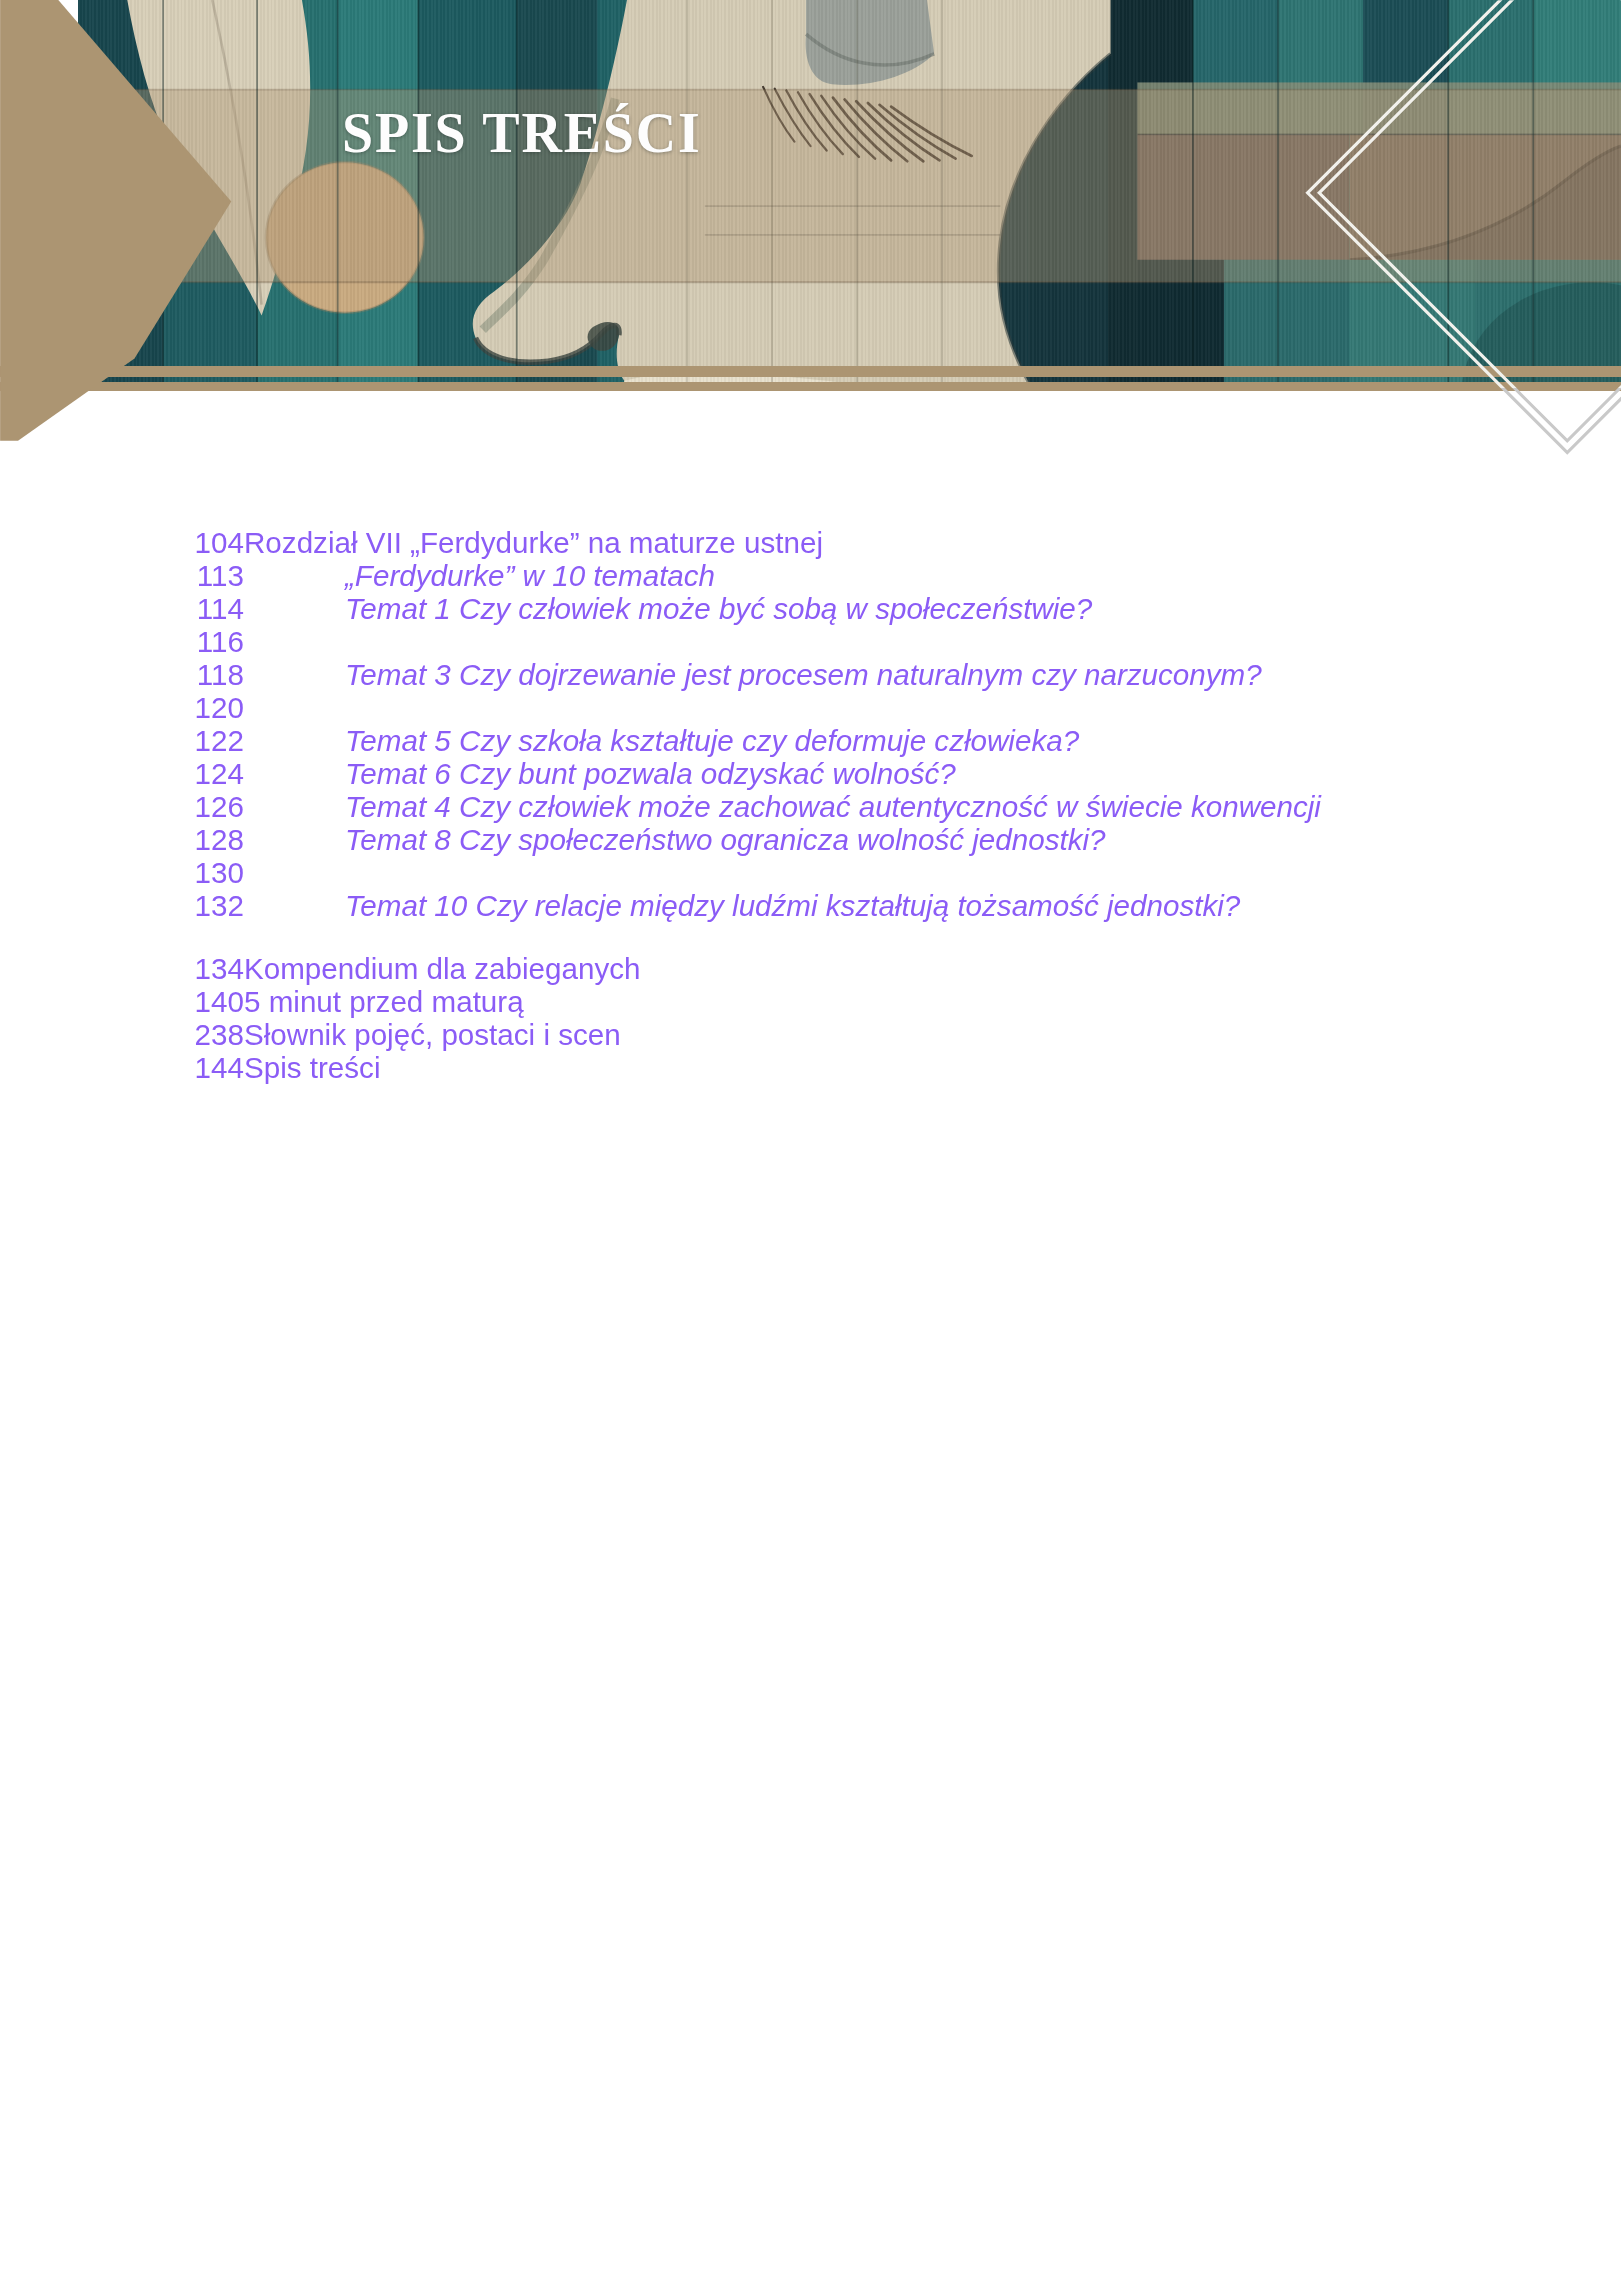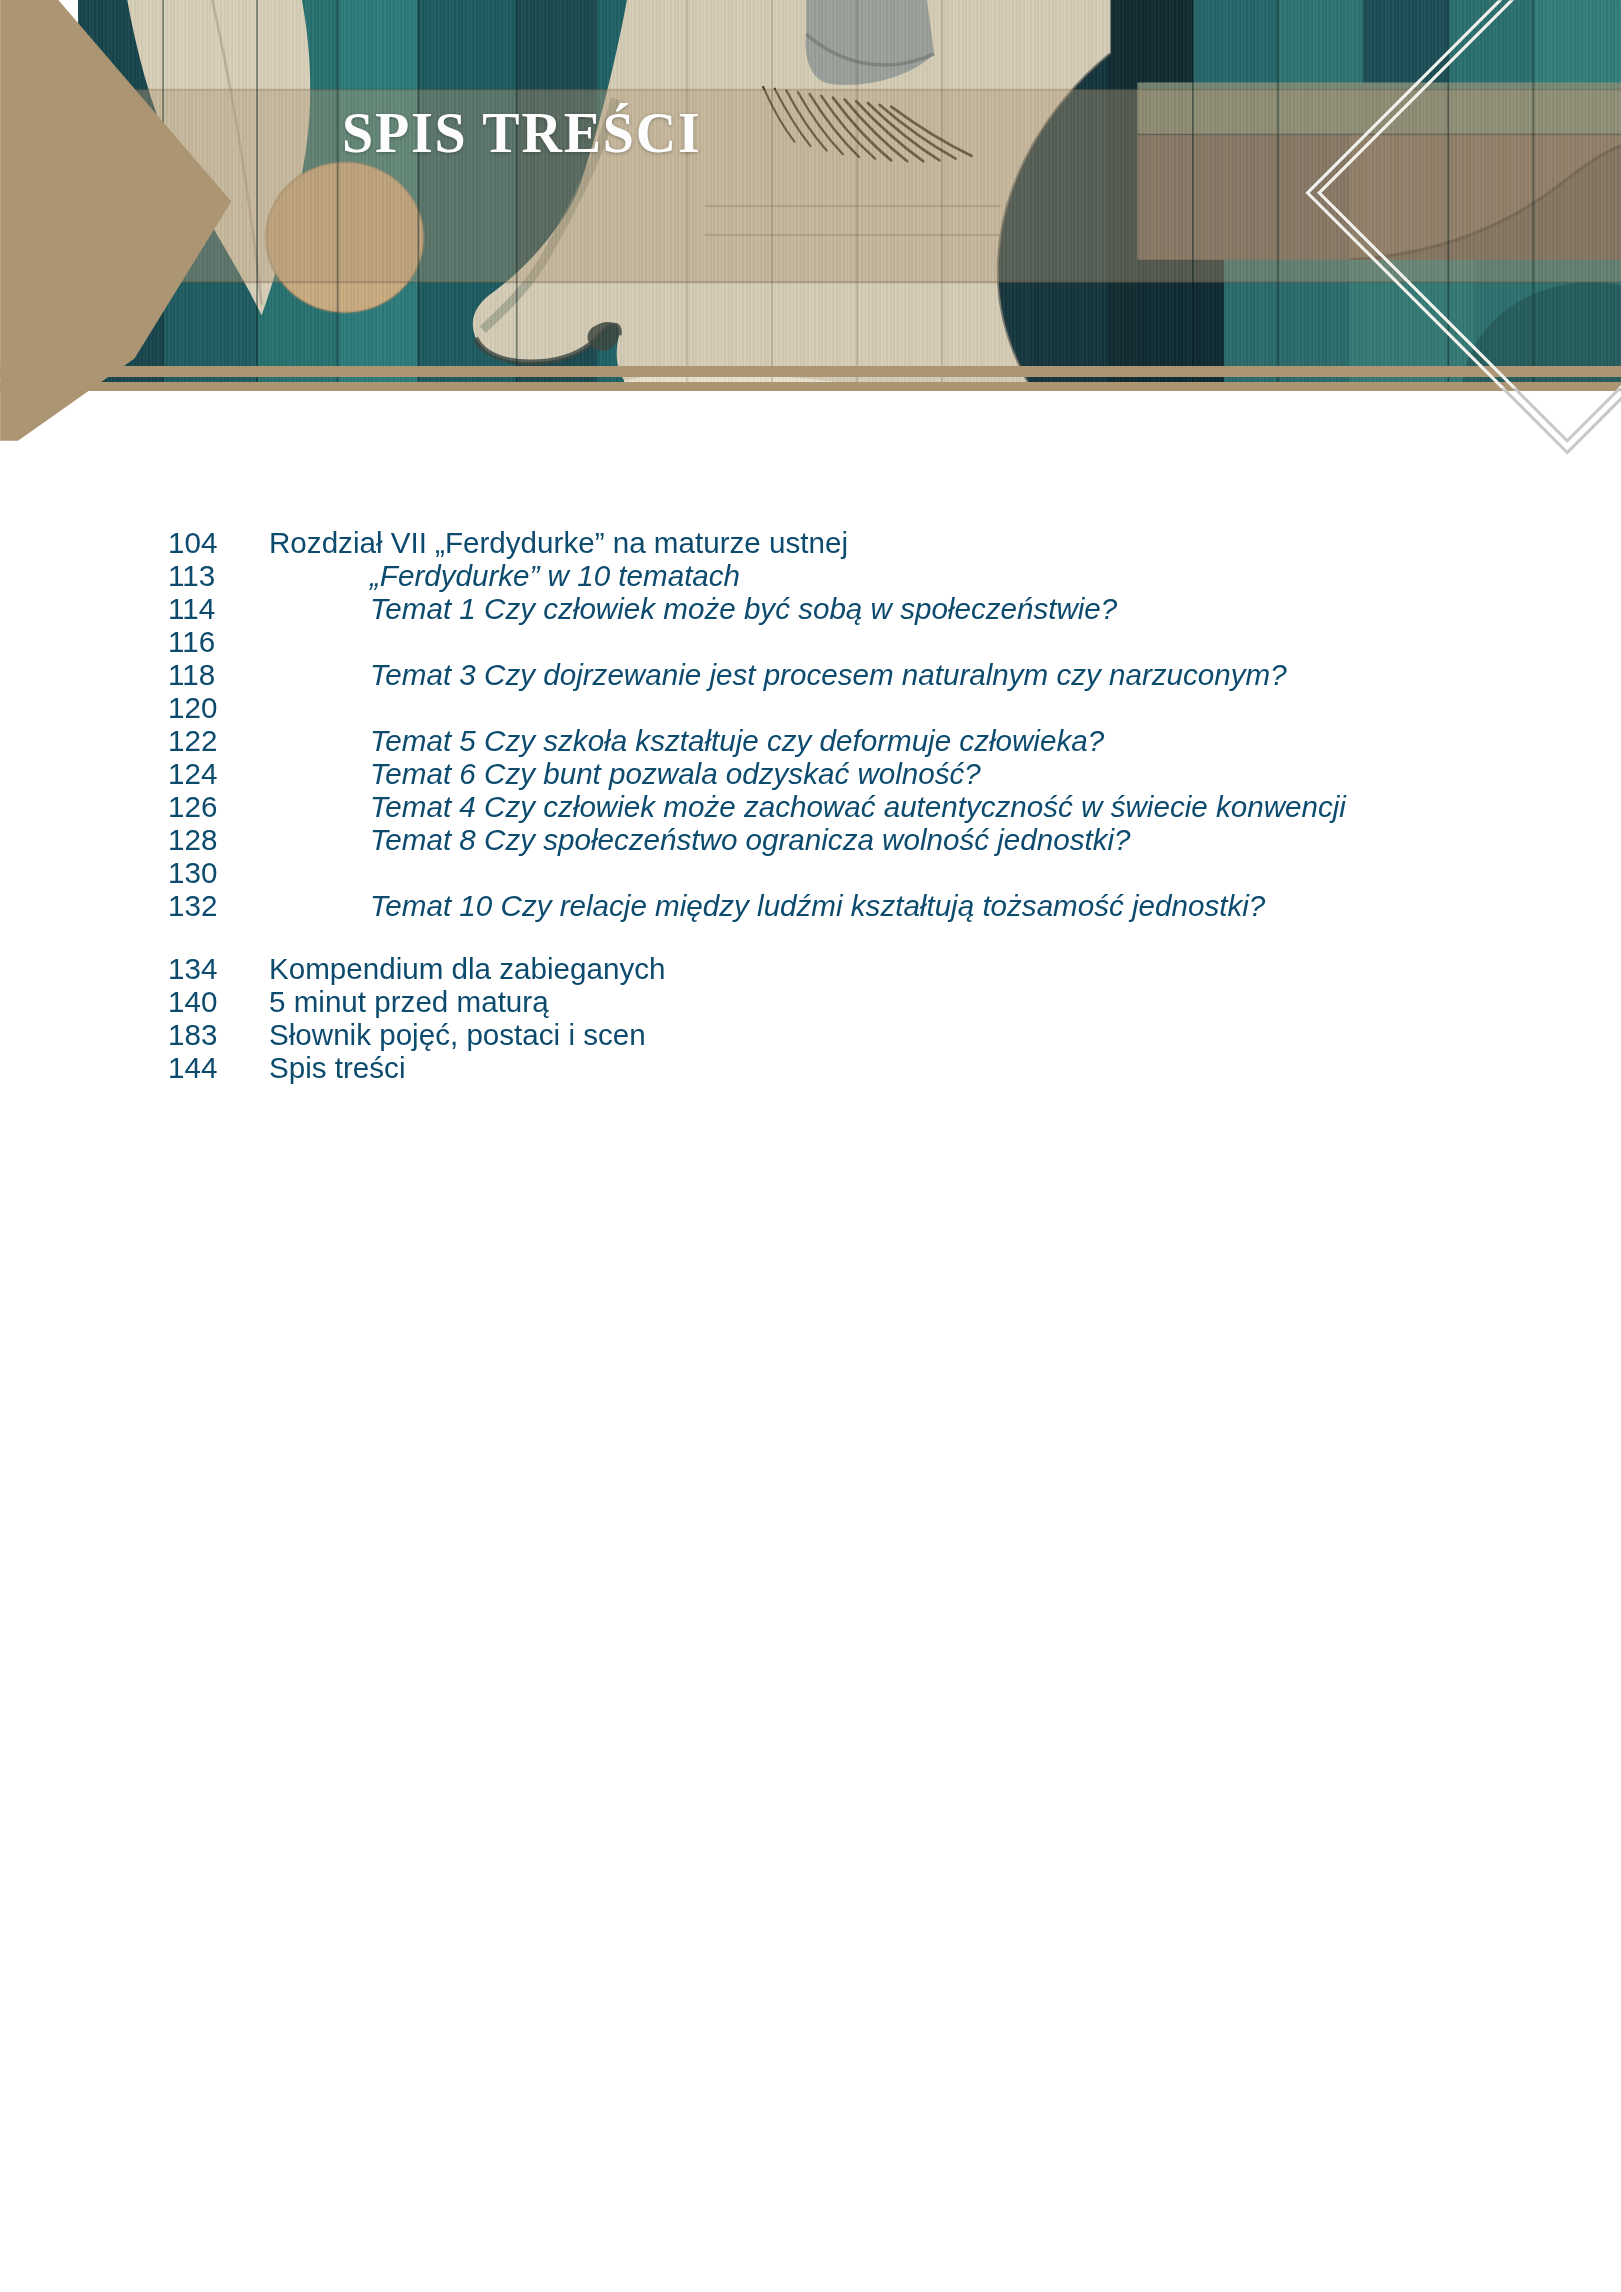--- a/index.html
+++ b/index.html
@@ -16,21 +16,21 @@
   .gold-line-thick{position:absolute;left:0;top:382px;width:1621px;height:9px;background:#ac9572;}
   .diamond-svg{position:absolute;left:0;top:0;width:1621px;height:502px;pointer-events:none;}
   .triangle-svg{position:absolute;left:0;top:0;width:269px;height:448px;}
   .page-title{
     position:absolute;left:342px;top:105px;margin:0;
     font-family:"Liberation Serif","DejaVu Serif",serif;font-weight:700;
     font-size:56px;line-height:1;letter-spacing:1.8px;color:#fdfdfd;
     text-shadow:0 0.9px 3.6px rgba(20,30,30,.35);white-space:nowrap;
   }
   
-  .toc{position:absolute;left:168px;top:526px;width:1343px;color:#0c4a6e;}
+  .toc{position:absolute;left:143px;top:526px;width:1343px;color:#8b5cf6;text-align:right;}
   .toc-row{display:flex;align-items:flex-start;height:33px;line-height:33px;
     font-size:29.6px;white-space:nowrap;}
   .toc-page{width:101px;flex:0 0 101px;}
   .toc-label.lvl2{padding-left:101px;font-style:italic;}
   .toc-label.bold{font-weight:400;}
   .toc-gap{height:29.6px;}
 </style>
 </head>
 <body>
 
@@ -232,21 +232,21 @@
     <span class="toc-page">134</span>
     <span class="toc-label">Kompendium dla zabieganych</span>
   </div>
 
   <div class="toc-row">
     <span class="toc-page">140</span>
     <span class="toc-label">5 minut przed maturą</span>
   </div>
 
   <div class="toc-row">
-    <span class="toc-page">183</span>
+    <span class="toc-page">238</span>
     <span class="toc-label">Słownik pojęć, postaci i scen</span>
   </div>
 
   <div class="toc-row">
     <span class="toc-page">144</span>
     <span class="toc-label">Spis treści</span>
   </div>
 </div>
 
 

